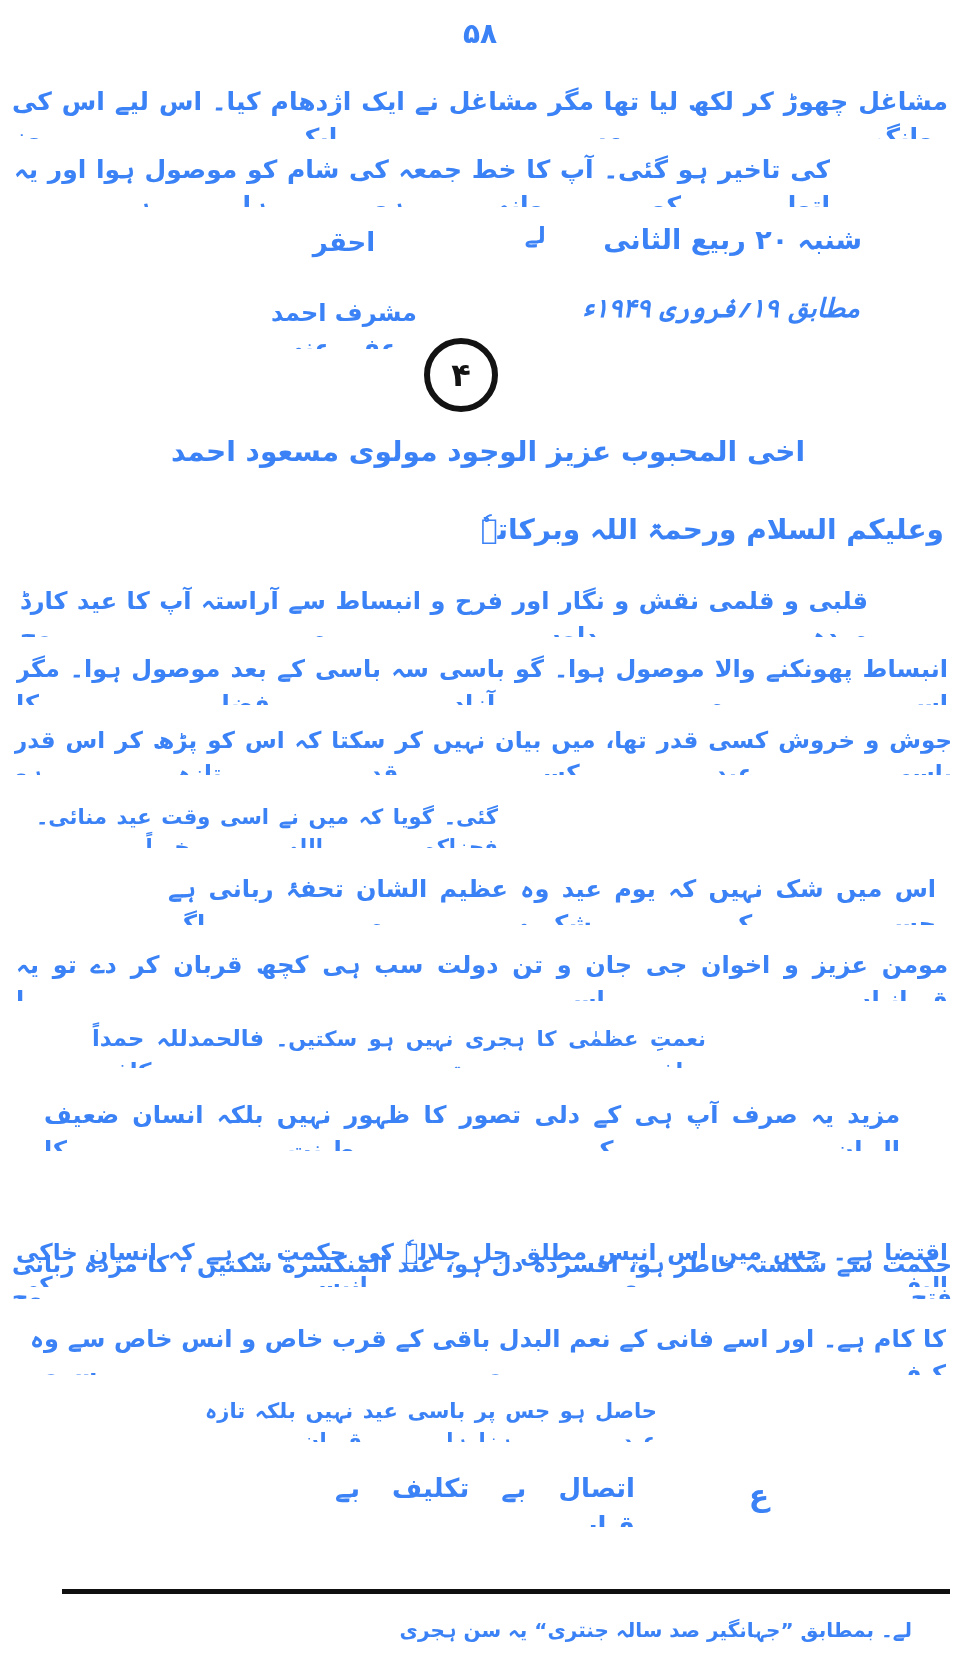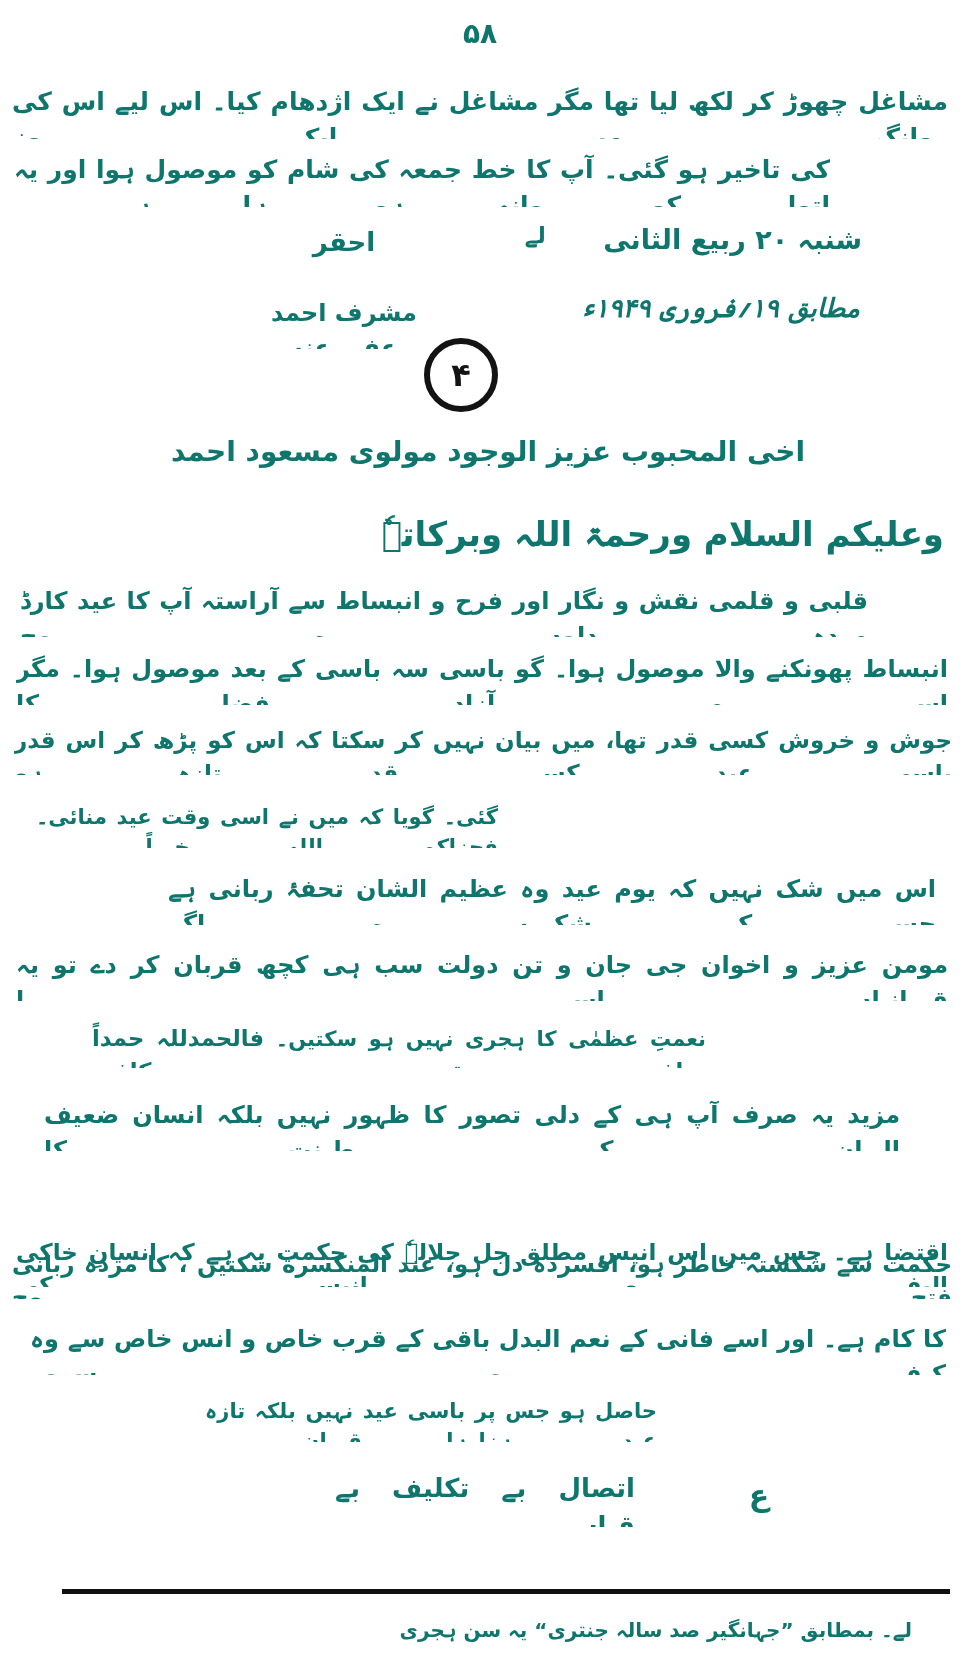--- a/index.html
+++ b/index.html
@@ -5,42 +5,42 @@
   html,body{margin:0;padding:0;background:#777;}
   #page{
     position:relative;width:960px;height:1673px;background:#ffffff;
     margin:0 auto;overflow:hidden;
     font-family:"DejaVu Sans","Liberation Serif",sans-serif;
     color:#131313;
   }
   .ln{
     position:absolute;direction:rtl;font-weight:700;
     line-height:1.45;overflow:hidden;max-height:2.2em;
-    color:#0f766e;
+    color:#3b82f6;
   }
   .just{text-align:justify;text-align-last:justify;}
   .right{text-align:center;white-space:nowrap;}
   
   .l-p1a{top:84px;right:12px;left:12px;font-size:25px;}
   .l-p1b{top:152px;right:130px;left:14px;font-size:25px;}
   .l-hijri{top:220px;right:98px;font-size:27px;}
   .fn-ref{display:inline-block;margin-right:48px;font-size:22px;vertical-align:6px;}
   .l-ahqar{top:224px;left:288px;width:112px;font-size:26px;text-align:center;}
   .l-greg{top:290px;right:100px;font-size:26px;font-style:italic;}
   .l-name{top:296px;left:248px;width:192px;font-size:24px;text-align:center;}
   
   .badge{
     position:absolute;top:338px;left:424px;width:62px;height:62px;
     border:6px solid #131313;border-radius:50%;
     display:flex;align-items:center;justify-content:center;
     font-size:32px;font-weight:700;
   }
   
   .l-addr{top:432px;left:165px;right:155px;font-size:28px;text-align:center;white-space:nowrap;}
-  .l-salam{top:510px;right:16px;font-size:34px;}
+  .l-salam{top:510px;right:16px;font-size:28px;}
   .l-a1{top:584px;right:92px;left:20px;font-size:24px;}
   .l-a2{top:652px;right:12px;left:16px;font-size:24px;}
   .l-a3{top:724px;right:8px;left:14px;font-size:23px;}
   .l-a4{top:802px;left:36px;width:462px;font-size:21px;}
   .l-b1{top:872px;right:24px;left:168px;font-size:24px;}
   .l-b2{top:948px;right:12px;left:16px;font-size:24px;}
   .l-b3{top:1022px;left:92px;right:254px;font-size:21px;}
   .l-b3 .arabic{font-size:1.08em;}
   .l-c1{top:1098px;right:60px;left:44px;font-size:24px;}
   .l-c2{top:1236px;right:12px;left:16px;font-size:23px;}

